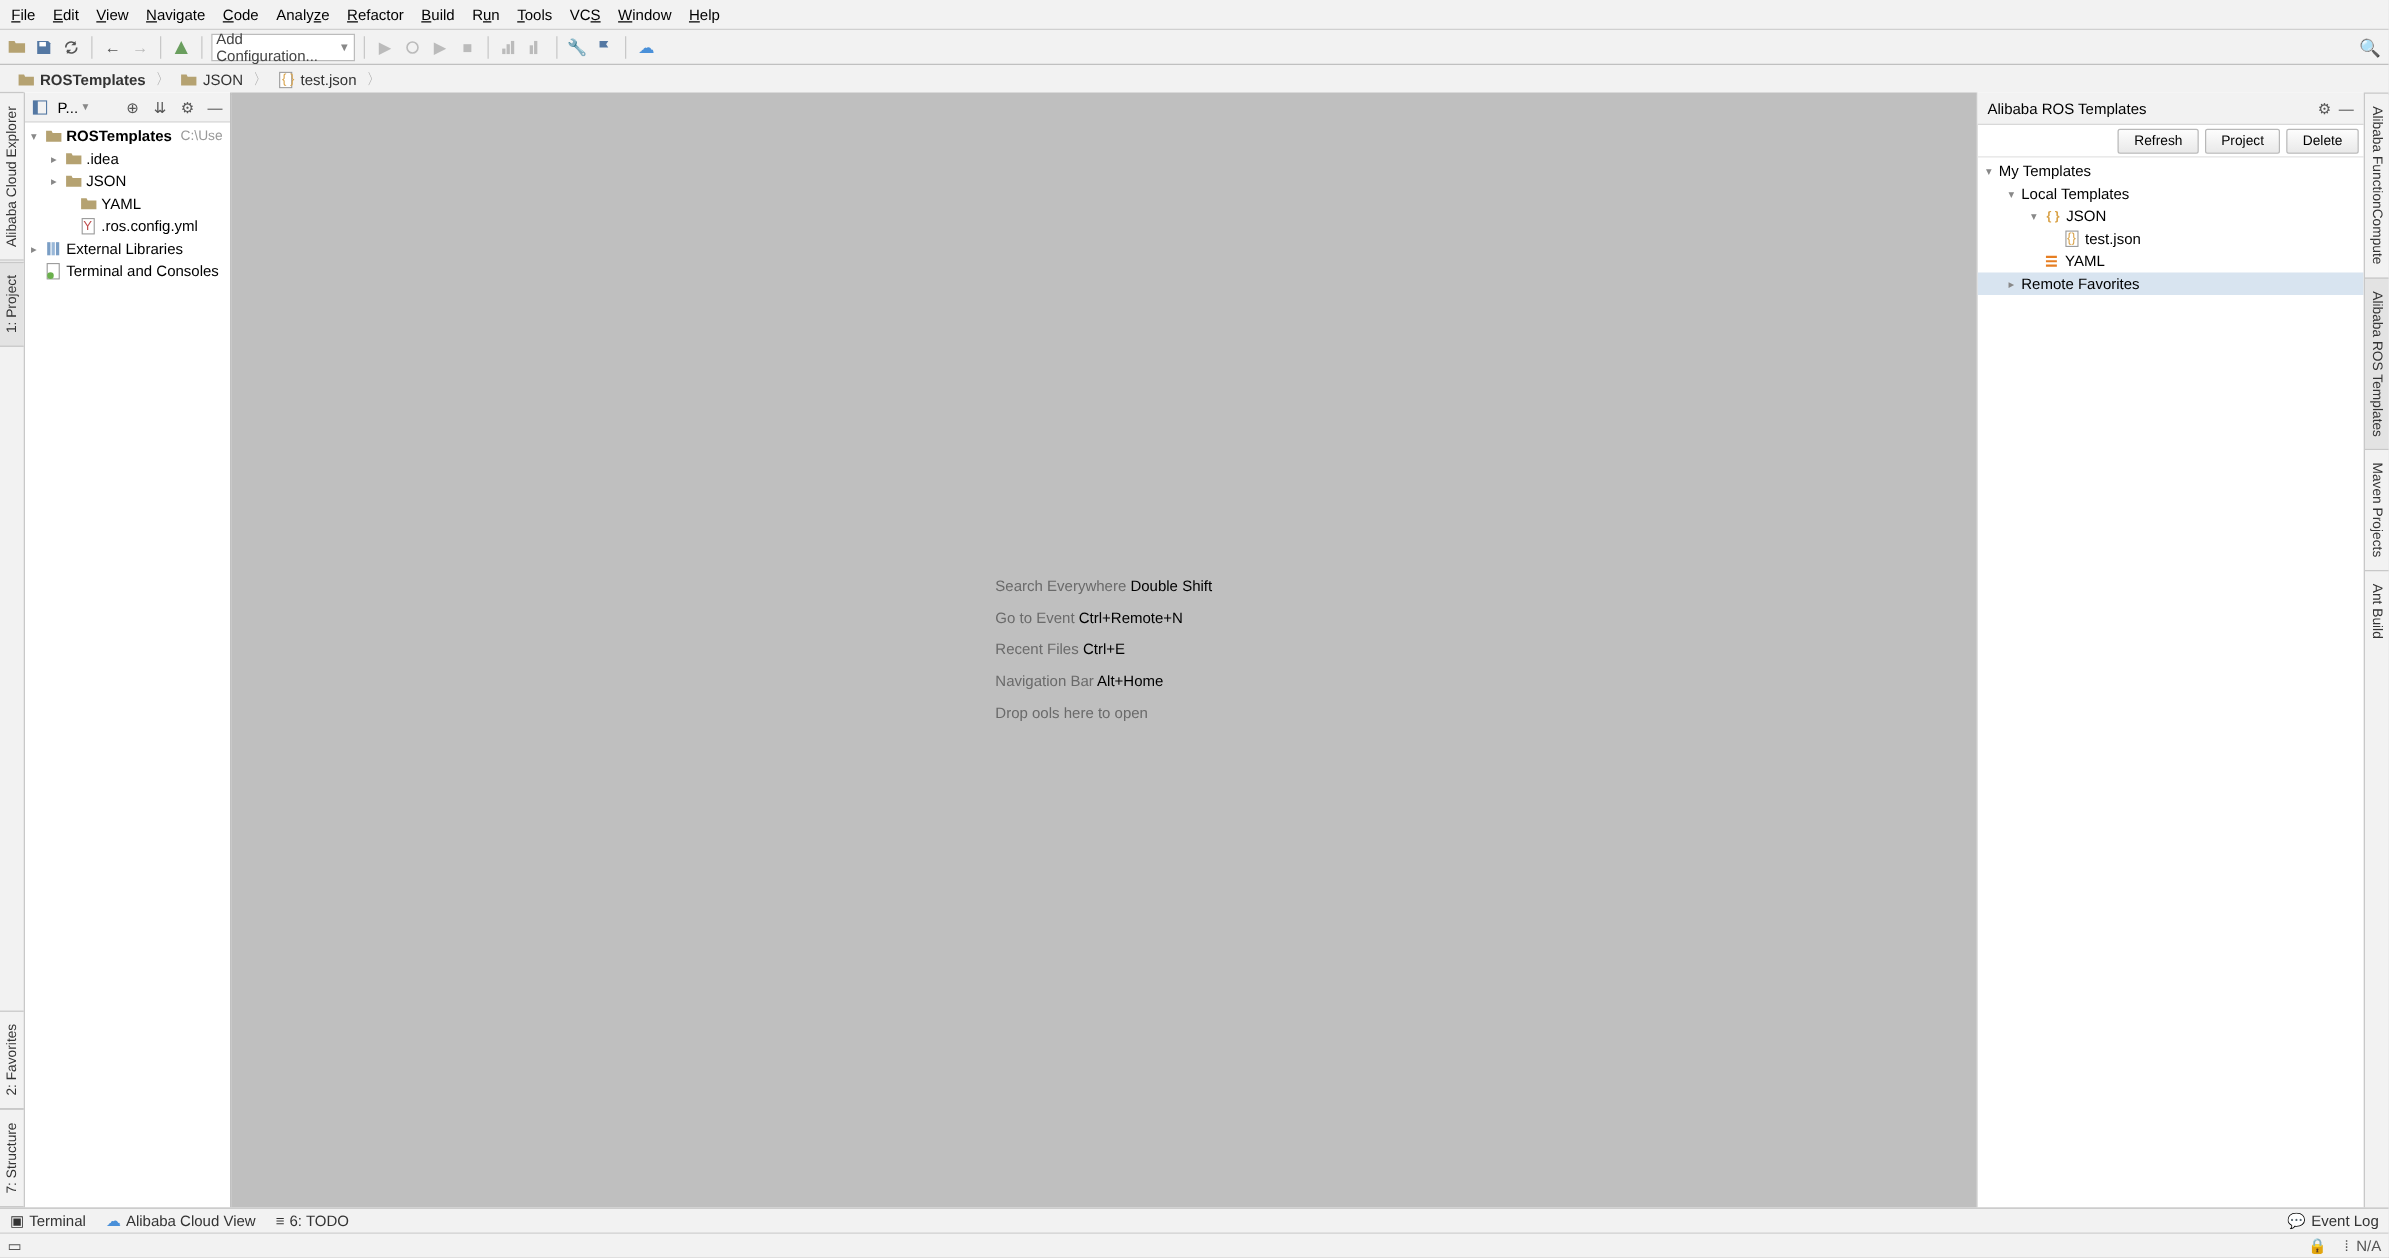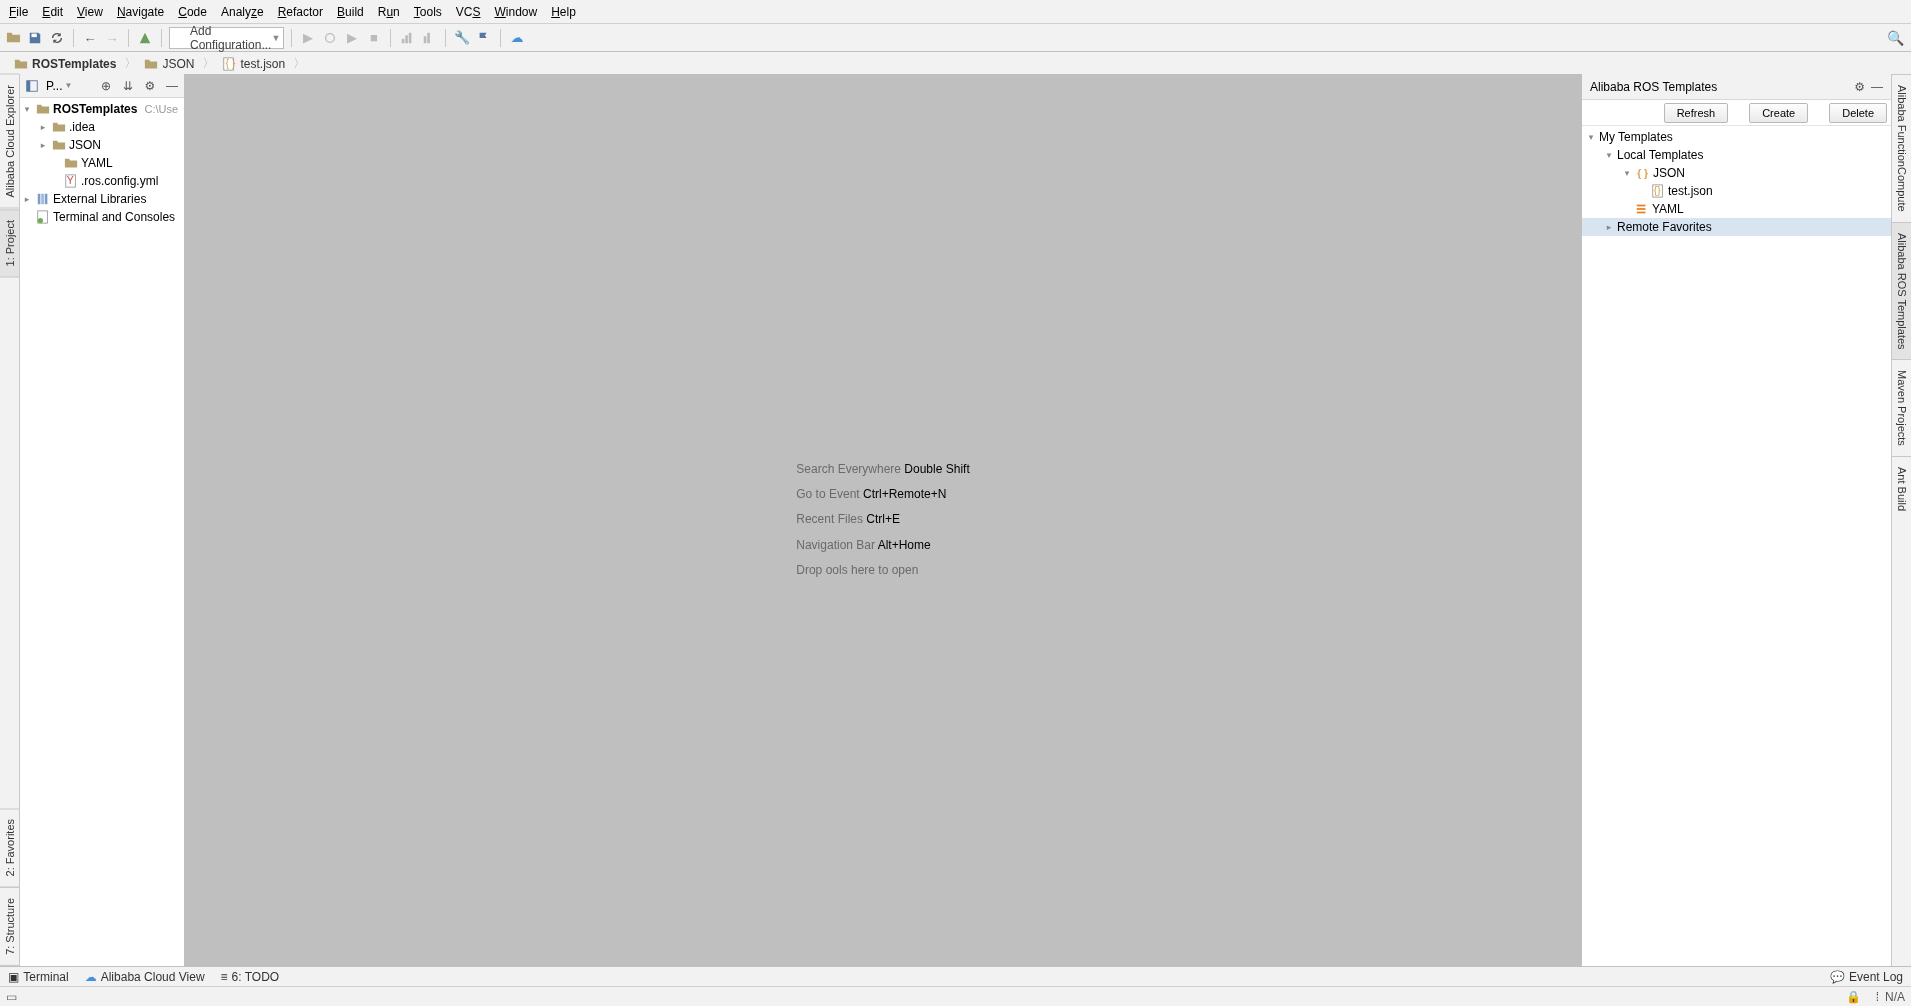--- a/index.html
+++ b/index.html
@@ -7,21 +7,21 @@
 
 
 .menubar { height:24px; background:#f2f2f2; display:flex; align-items:center; padding:0 2px; border-bottom:1px solid #d0d0d0;}
 .menubar .mi { padding:2px 7px; cursor:pointer; }
 .menubar .mi u { text-decoration:underline; }
 
 
 .toolbar { height:28px; background:#f2f2f2; display:flex; align-items:center; padding:0 4px; gap:4px; border-bottom:1px solid #c0c0c0;}
 .tb-ico { width:18px; height:18px; display:flex; align-items:center; justify-content:center; cursor:pointer; color:#555; font-size:13px;}
 .tb-sep { width:1px; height:18px; background:#c8c8c8; margin:0 3px;}
-.config-combo { width:115px; height:22px; border:1px solid #bcbcbc; background:#fff; display:flex; align-items:center; padding:0 20px; font-size:11px; color:#444; justify-content:space-between;}
+.config-combo { width:115px; height:22px; border:1px solid #bcbcbc; background:#fff; display:flex; align-items:center; padding:0 3px; font-size:11px; color:#444; justify-content:space-between;}
 .search-right { position:absolute; right:6px; top:30px; font-size:14px; color:#555; cursor:pointer;}
 
 
 .navbar { height:24px; background:#f2f2f2; display:flex; align-items:center; padding:0 6px; border-bottom:1px solid #c0c0c0; gap:0;}
 .crumb { display:flex; align-items:center; gap:4px; padding:0 8px; color:#333; position:relative;}
 .crumb .ci { width:14px; height:14px; display:inline-flex; align-items:center; justify-content:center;}
 .crumb.bold { font-weight:bold;}
 .crumb-sep { color:#aaa; }
 
 
@@ -49,21 +49,21 @@
 .editor { flex:1; background:#bfbfbf; position:relative; display:flex; align-items:center; justify-content:center;}
 .hints { text-align:left; color:#6a6a6a; font-size:14px; line-height:2.1;}
 .hints .shortcut { color:#000000;}
 
 
 .ros-pane { width:310px; background:#fff; border-left:1px solid #c0c0c0; display:flex; flex-direction:column;}
 .ros-header { height:26px; background:#f2f2f2; display:flex; align-items:center; padding:0 8px; justify-content:space-between; border-bottom:1px solid #d8d8d8;}
 .ros-title { font-size:12px;}
 .ros-ctrls { display:flex; gap:6px;}
 .ros-ctrls .ico { cursor:pointer; color:#555;}
-.ros-btnbar { height:26px; display:flex; align-items:center; justify-content:flex-end; gap:21px; padding:0 4px; border-bottom:1px solid #e4e4e4;}
+.ros-btnbar { height:26px; display:flex; align-items:center; justify-content:flex-end; gap:5px; padding:0 4px; border-bottom:1px solid #e4e4e4;}
 .btn { height:20px; border:1px solid #b8b8b8; background:linear-gradient(#fdfdfd,#e9e9e9); padding:0 12px; font-size:11px; cursor:pointer; border-radius:2px;}
 .ros-tree { flex:1; overflow:auto; padding:2px 0;}
 .ros-tree .tree-row.sel { background:#d8e4f0;}
 
 
 .bottombar { position:absolute; bottom:20px; left:0; right:0; height:20px; background:#f2f2f2; border-top:1px solid #c0c0c0; display:flex; align-items:center; padding:0 8px; gap:16px;}
 .bottombar .bt { display:flex; align-items:center; gap:4px; cursor:pointer; font-size:11px; color:#333;}
 .bottombar .spacer { flex:1;}
 .statusbar { position:absolute; bottom:0; left:0; right:0; height:20px; background:#f2f2f2; border-top:1px solid #d0d0d0; display:flex; align-items:center; padding:0 6px; font-size:11px; color:#555;}
 .statusbar .spacer { flex:1;}
@@ -300,21 +300,21 @@
   <div class="ros-pane">
     <div class="ros-header">
       <span class="ros-title">Alibaba ROS Templates</span>
       <span class="ros-ctrls">
         <span class="ico">⚙</span>
         <span class="ico">—</span>
       </span>
     </div>
     <div class="ros-btnbar">
       <button class="btn">Refresh</button>
-      <button class="btn">Create</button>
+      <button class="btn">Project</button>
       <button class="btn">Delete</button>
     </div>
     <div class="ros-tree">
       <div class="tree-row" style="padding-left:4px">
         <span class="twisty">▾</span>
         <span class="node-text">My Templates</span>
       </div>
       <div class="tree-row" style="padding-left:22px">
         <span class="twisty">▾</span>
         <span class="node-text">Local Templates</span>

